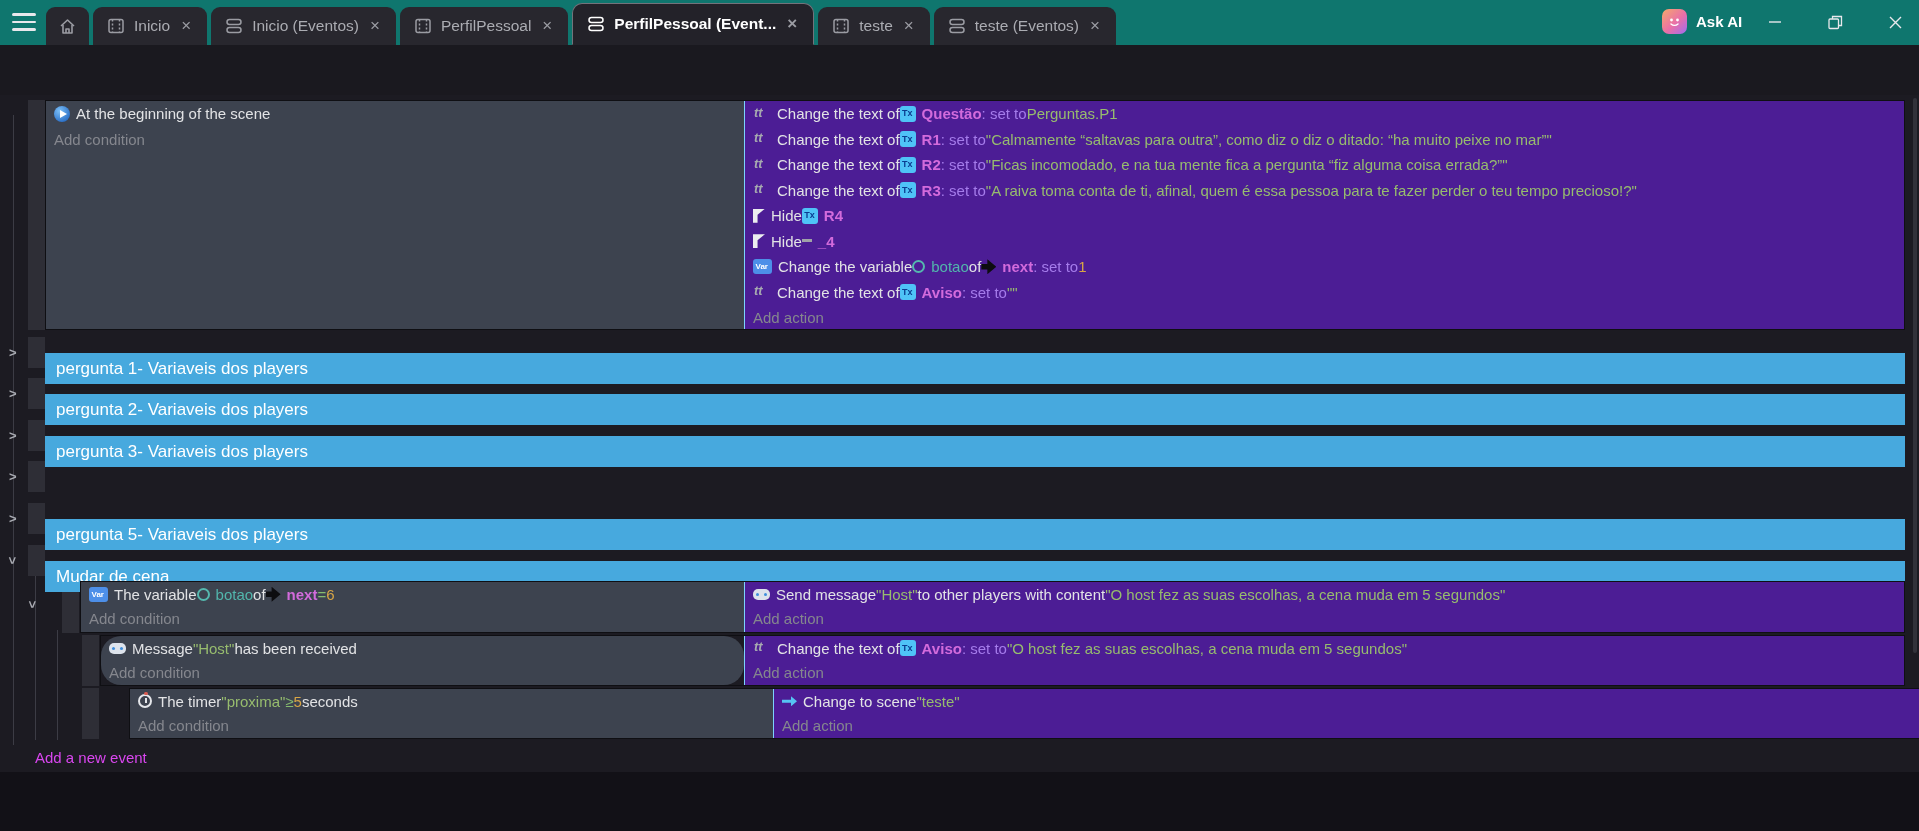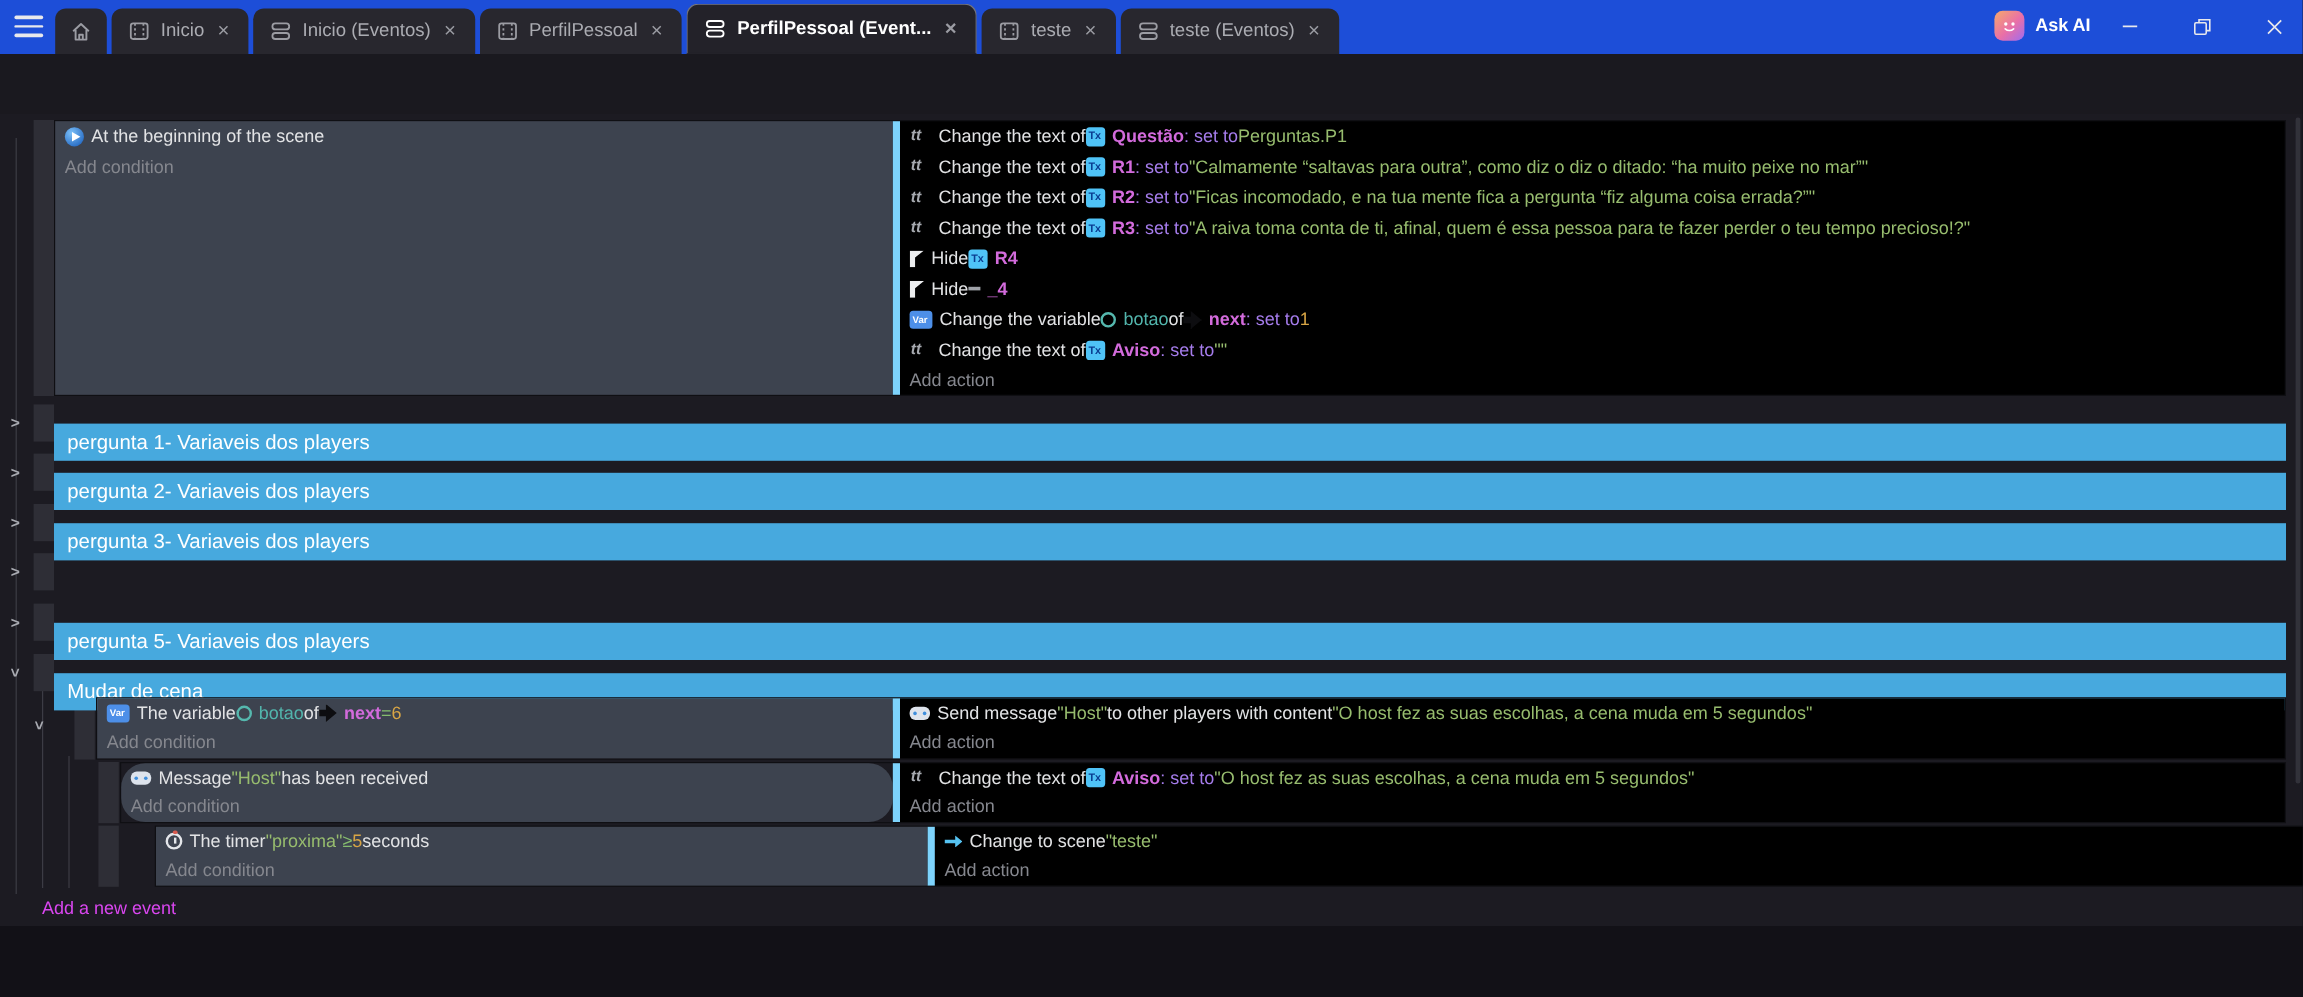--- a/index.html
+++ b/index.html
@@ -2,21 +2,21 @@
 <html><head>
 <meta charset="utf-8">
 <style>
   * { box-sizing: border-box; margin: 0; padding: 0; }
   html,body { width:1919px; height:831px; overflow:hidden; }
   body {
     font-family:"Liberation Sans", sans-serif;
     background:#121117; color:#E2E3E5; position:relative;
   }
   
-  .titlebar { position:absolute; top:0; left:0; width:1919px; height:45px; background:#1d4ed8; display:flex; align-items:flex-end; }
+  .titlebar { position:absolute; top:0; left:0; width:1919px; height:45px; background:#0f766e; display:flex; align-items:flex-end; }
   .hamburger { position:absolute; left:12px; top:13px; width:24px; height:18px; display:flex; flex-direction:column; justify-content:space-between; cursor:pointer; }
   .hamburger span { display:block; height:2.6px; background:#E8E8EC; border-radius:2px; }
   .tabs { position:absolute; left:46px; bottom:0; display:flex; align-items:flex-end; gap:4px; }
   .tab { height:38px; background:#28272E; border-radius:9px 9px 0 0; display:flex; align-items:center; gap:9px; padding:0 14px; color:#ABACB2; font-size:15.5px; white-space:nowrap; cursor:pointer; }
   .tab.home { padding:0 12px; }
   .tab.active { height:42px; background:#232229; border:1px solid #73737B; border-bottom-color:#232229; border-radius:10px 10px 0 0; color:#FFFFFF; font-weight:bold; }
   .tab .close { font-size:17px; color:#9B9CA3; padding:0 2px; }
   .tab svg { display:block; }
   .askai { position:absolute; left:1662px; top:9px; display:flex; align-items:center; gap:9px; cursor:pointer; }
   .askai-badge { width:25px; height:25px; border-radius:7px; background:linear-gradient(135deg,#F6A96B,#E96FA8 55%,#9F6CF0); position:relative; }
@@ -34,21 +34,21 @@
   .tb-divider { position:absolute; top:60px; width:1px; height:22px; background:#3A3A42; }
   
   .sheet { position:absolute; top:95px; left:0; width:1919px; height:677px; background:#1C1B22; }
   .sheet-bottom { position:absolute; top:772px; left:0; width:1919px; height:59px; background:#121117; }
   .guide { position:absolute; width:1px; background:#3C3C45; }
   .gutter-strip { position:absolute; width:17px; background:#2E2E36; cursor:grab; }
   .chev { position:absolute; color:#A9ABB2; font-size:13px; font-weight:bold; cursor:pointer; line-height:1; }
   .chev.down { transform:rotate(90deg); }
   .event { position:absolute; display:flex; border:1px solid #0F0F13; }
   .cond { background:#3D434F; height:100%; overflow:hidden; flex:none; }
-  .act  { background:#000000; height:100%; overflow:hidden; flex:1; border-left:6px solid #7dd3fc; }
+  .act  { background:#4c1d95; height:100%; overflow:hidden; flex:1; border-left:1px solid #7dd3fc; }
   .evt-line { height:25.5px; display:flex; align-items:center; padding-left:8px; font-size:15px; white-space:nowrap; overflow:hidden; cursor:pointer; }
   .small .evt-line { height:24.5px; }
   .add-link { height:25.5px; display:flex; align-items:center; padding-left:8px; font-size:15px; color:#85878E; cursor:pointer; }
   .small .add-link { height:24.5px; }
   .seg { display:inline-block; }
   .c-object { color:#D36BDC; font-weight:bold; }
   .c-string { color:#97BC6E; }
   .c-number { color:#D8A545; }
   .c-variable { color:#52B5AC; }
   .c-setto { color:#A57CEB; }

